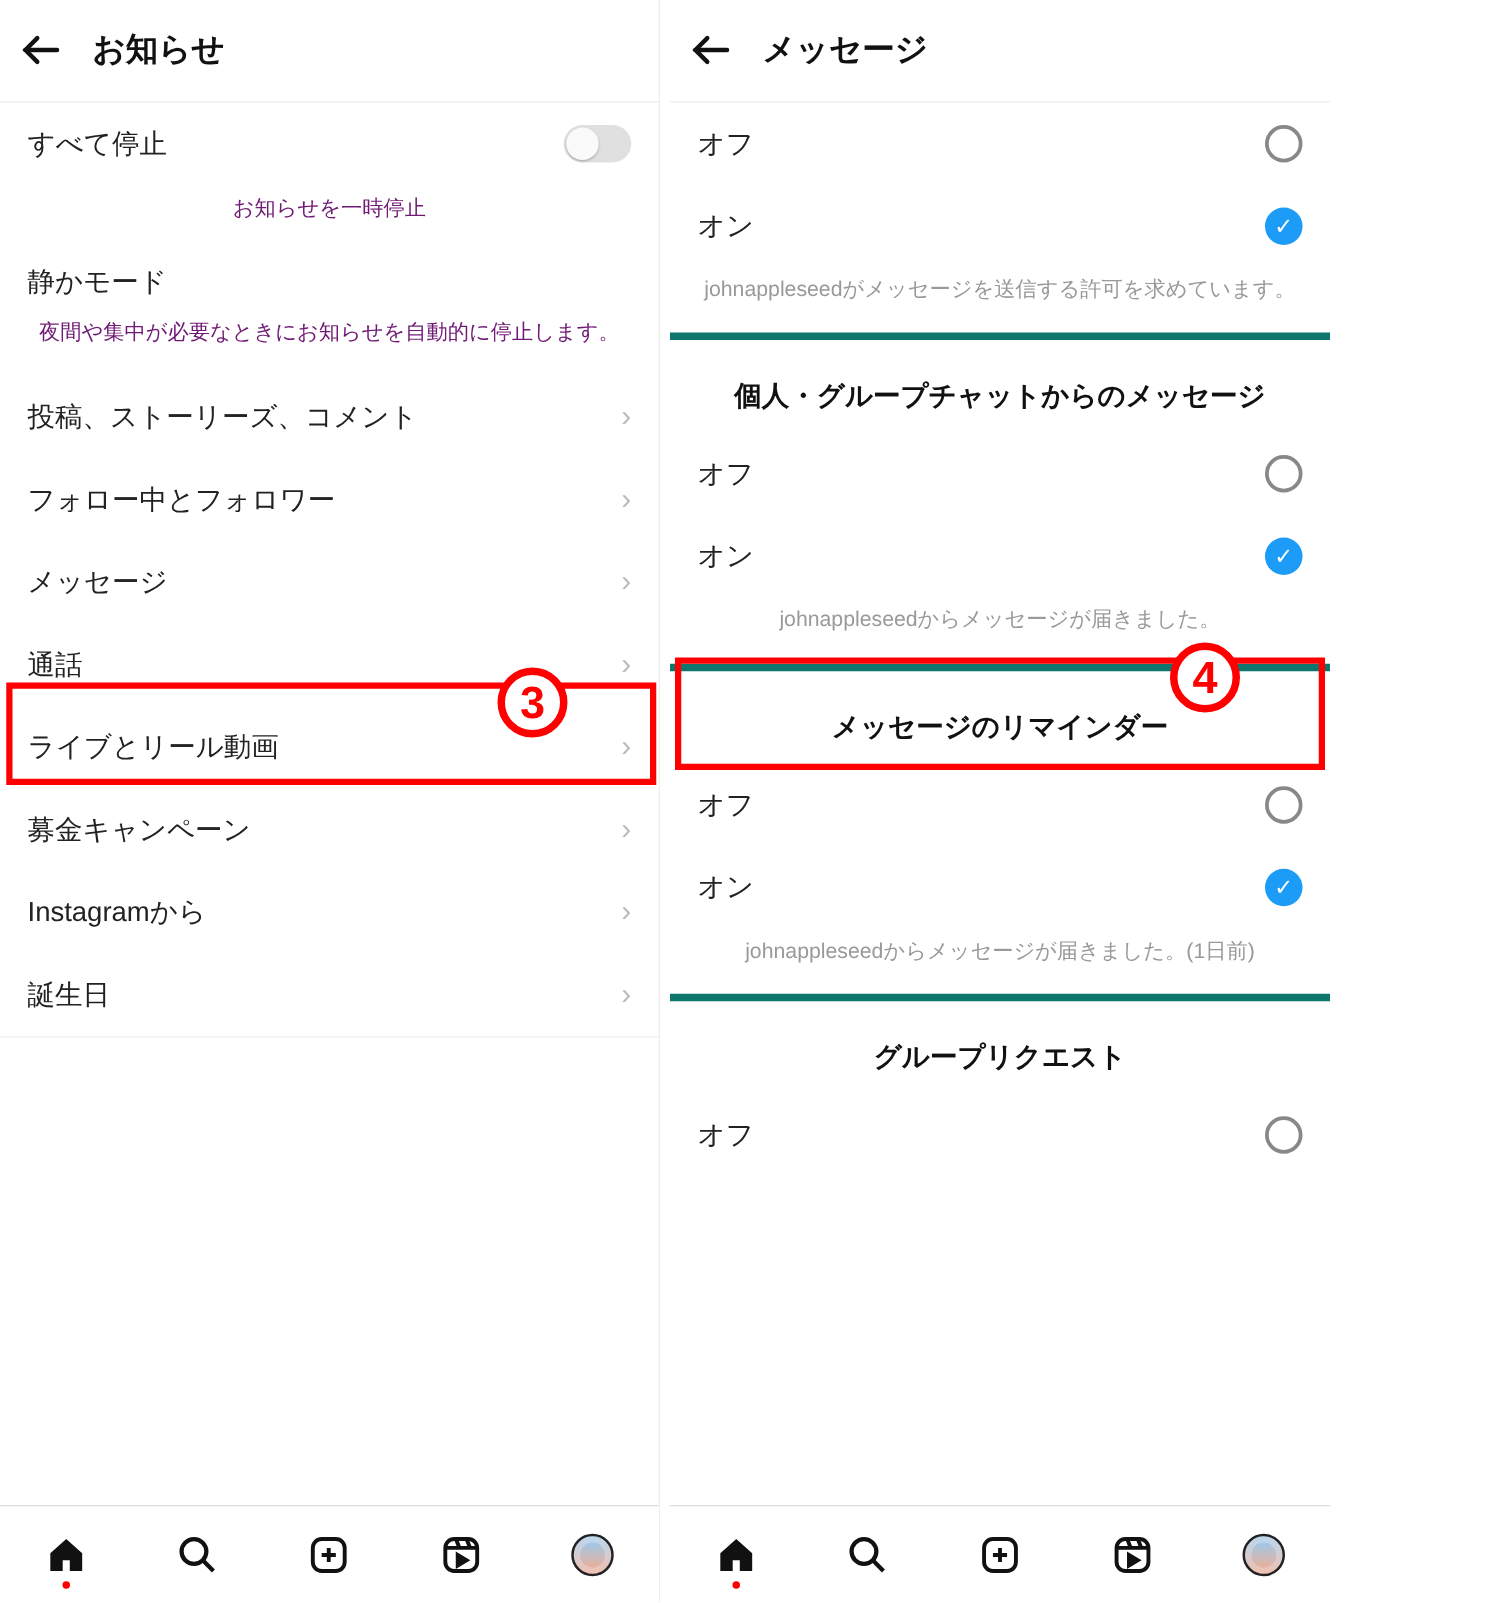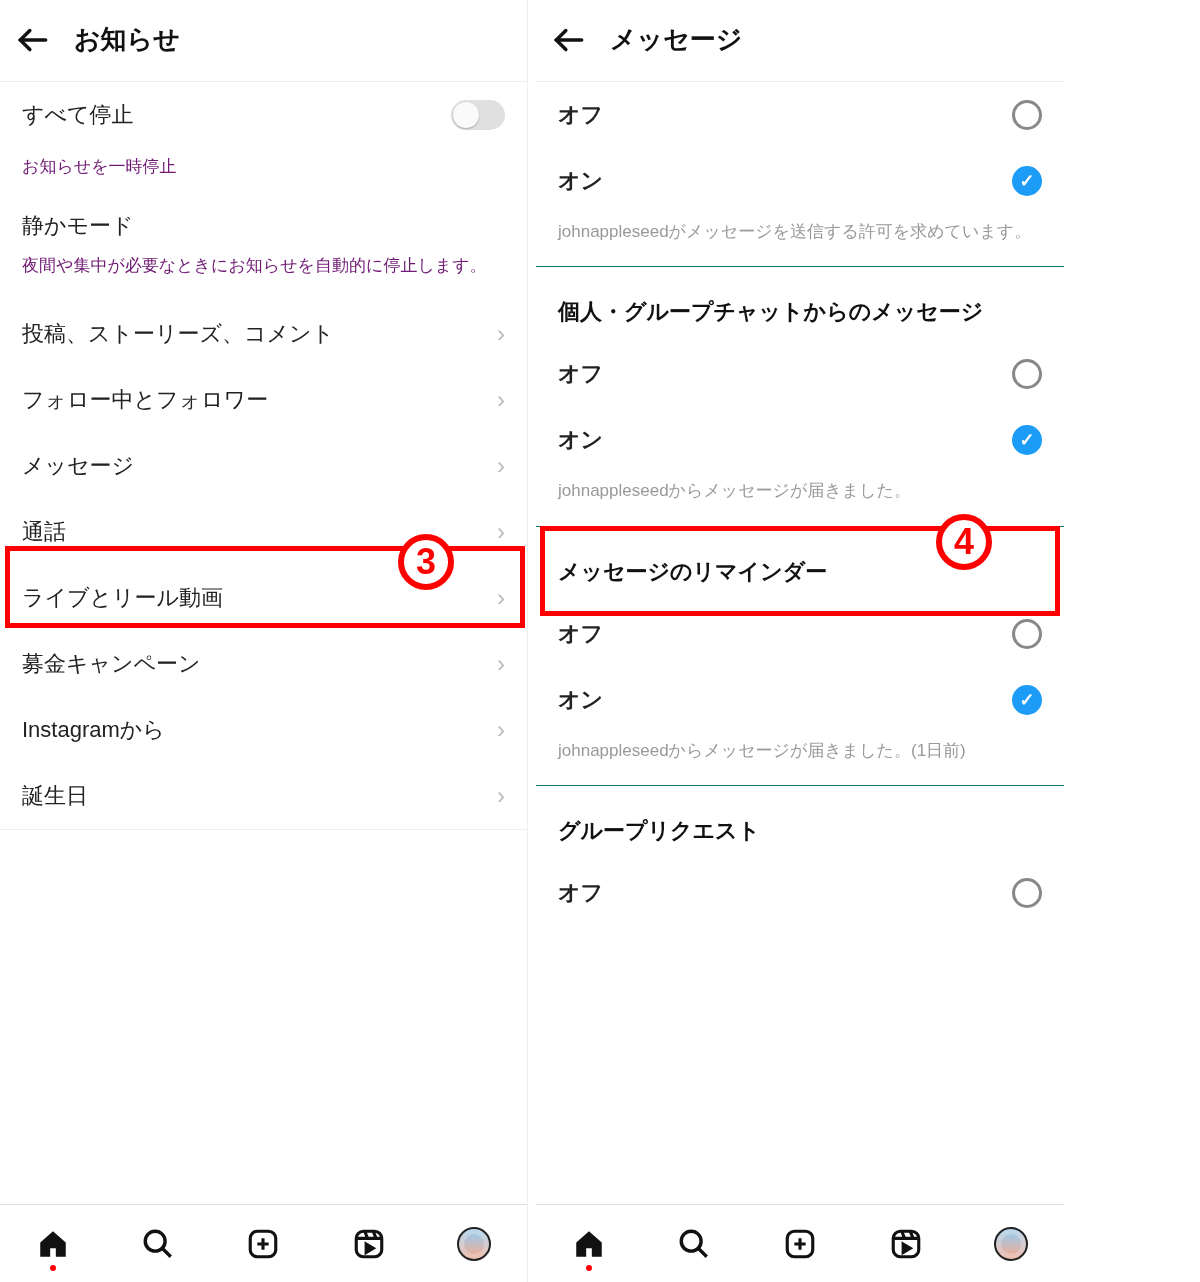--- a/index.html
+++ b/index.html
@@ -13,20 +13,21 @@
   }
   .container { display: flex; width: 1200px; height: 1282px; }
   .pane {
     width: 528px;
     height: 1282px;
     position: relative;
     background: #fff;
     border-right: 1px solid #eee;
     display: flex;
     flex-direction: column;
+    text-align: center;
   }
   .pane-right { width: 528px; border-right: none; }
   .gap { width: 8px; background: #fff; }
   .header {
     display: flex;
     align-items: center;
     padding: 16px 14px 18px 14px;
     border-bottom: 1px solid #eee;
     height: 82px;
   }
@@ -63,21 +64,21 @@
     font-size: 17px;
     color: #701a75;
     padding: 4px 22px 10px 22px;
     line-height: 1.8;
   }
   .hint2 {
     font-size: 17px;
     color: #999;
     padding: 2px 22px 18px 22px;
     line-height: 1.9;
-    border-bottom: 1px solid #0f766e;
+    border-bottom: 6px solid #0f766e;
   }
   .chevron { color: #bbb; font-size: 24px; }
   .toggle {
     width: 54px; height: 30px;
     background: #e0e0e0;
     border-radius: 30px;
     position: relative;
   }
   .toggle .knob {
     width: 26px; height: 26px;
@@ -87,21 +88,20 @@
     top: 2px; left: 2px;
     box-shadow: 0 1px 2px rgba(0,0,0,0.25);
   }
   .radio-row {
     display: flex;
     align-items: center;
     justify-content: space-between;
     padding: 18px 22px 18px 22px;
     font-size: 22px;
     color: #222;
-    font-weight: bold;
   }
   .radio-circle {
     width: 30px; height: 30px;
     border: 3px solid #888;
     border-radius: 50%;
   }
   .radio-checked {
     width: 30px; height: 30px;
     border-radius: 50%;
     background: #1c9cf6;

